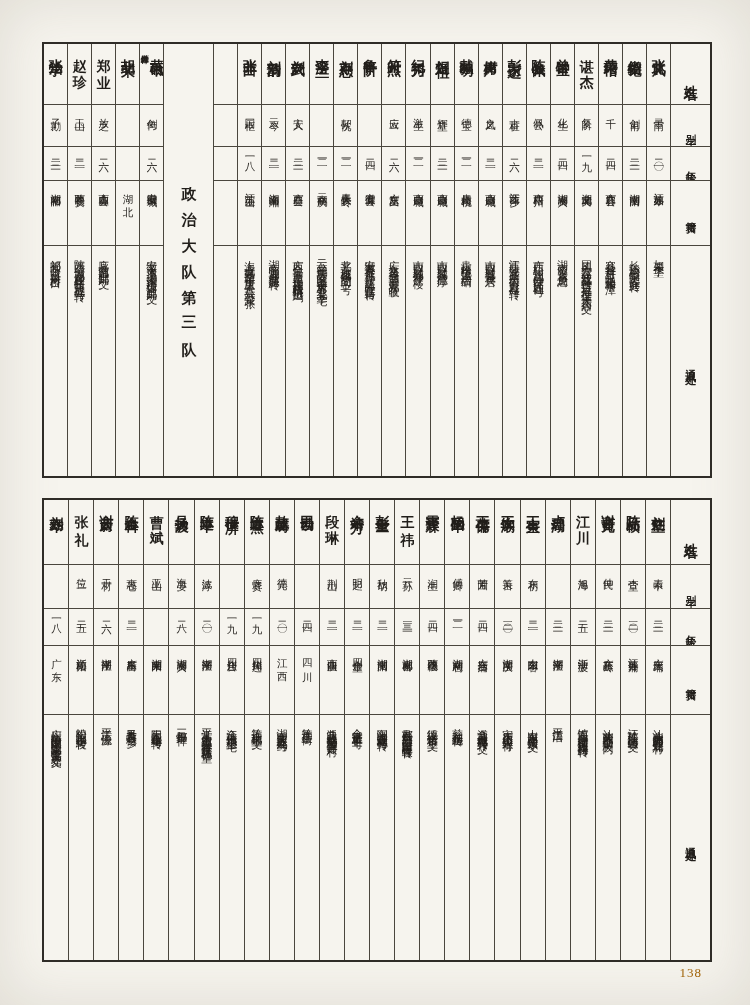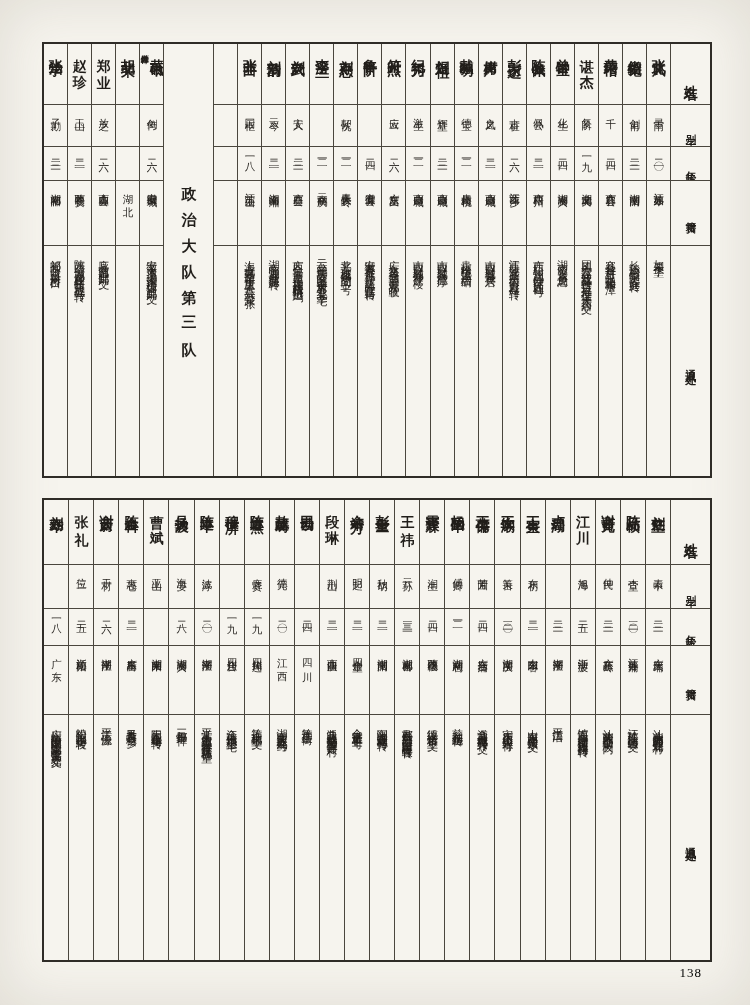--- a/index.html
+++ b/index.html
@@ -86,21 +86,21 @@
   .txt.hsAddr{letter-spacing:36px;}
 
   
   .section-txt{
     font-size:15px;font-weight:bold;letter-spacing:26px;padding-top:10px;
   }
 
   .page-number{
     position:absolute;
     right:48px;bottom:24px;
-    font-size:13px;letter-spacing:1px;color:#000000;
+    font-size:13px;letter-spacing:1px;color:#a16207;
     font-family:"Liberation Serif","DejaVu Serif",serif;
   }
 </style>
 </head>
 <body>
 
 <div class="sheet">
   <div class="roster" id="top-table">
       <div class="col header-col">
     <div class="cell name">

